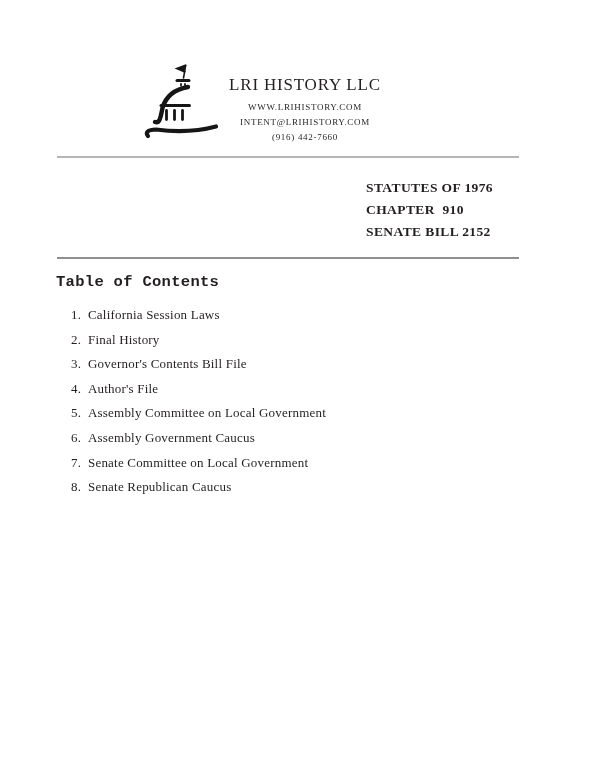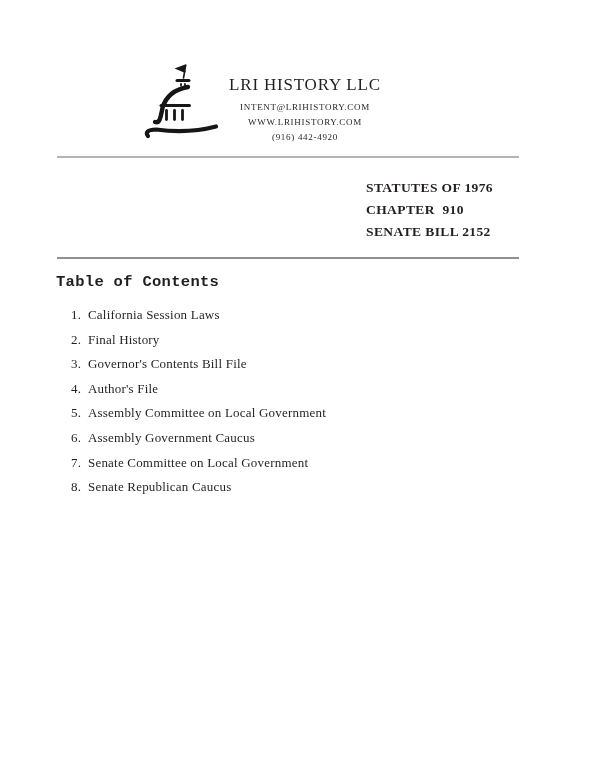--- a/index.html
+++ b/index.html
@@ -132,23 +132,23 @@
       <path d="M25.5,50.5 L25.5,59.5" stroke-width="2.8"></path>
       <path d="M33.5,50.5 L33.5,59.5" stroke-width="2.8"></path>
       <path d="M41.5,50.5 L41.5,59.5" stroke-width="2.8"></path>
 
       <path d="M7,76 C4,73 6.5,69.5 15,69.5 C38,72.5 58,71 75,66.5" stroke-width="4.2"></path>
     </g>
   </svg>
 
   <div class="header-text">
     <div class="company-name">LRI HISTORY LLC</div>
+    <div class="contact-line">WWW.LRIHISTORY.COM</div>
     <div class="contact-line">INTENT@LRIHISTORY.COM</div>
-    <div class="contact-line">WWW.LRIHISTORY.COM</div>
-    <div class="contact-line">(916) 442-4920</div>
+    <div class="contact-line">(916) 442-7660</div>
   </div>
 
   <div class="divider divider-top"></div>
 
   <div class="reference">
     <div>STATUTES OF 1976</div>
     <div>CHAPTER  910</div>
     <div>SENATE BILL 2152</div>
   </div>
 

